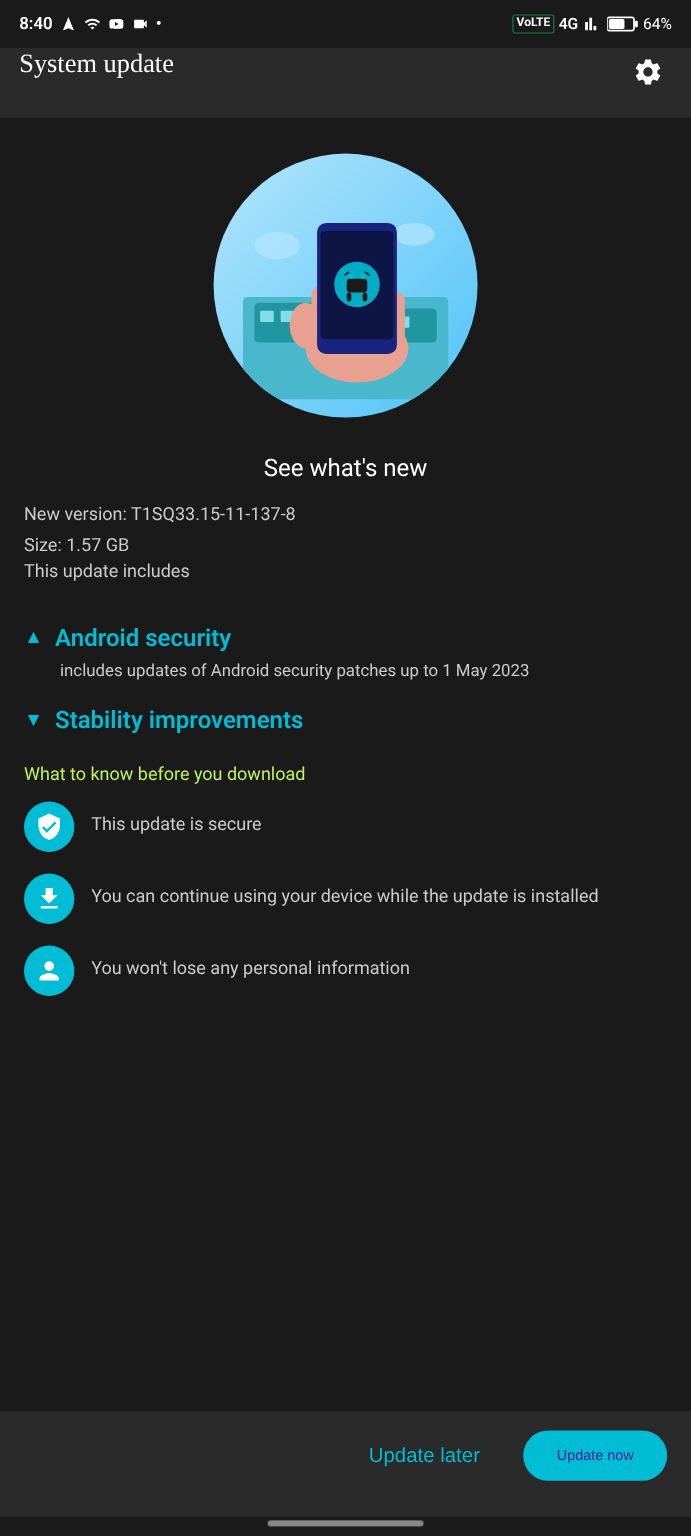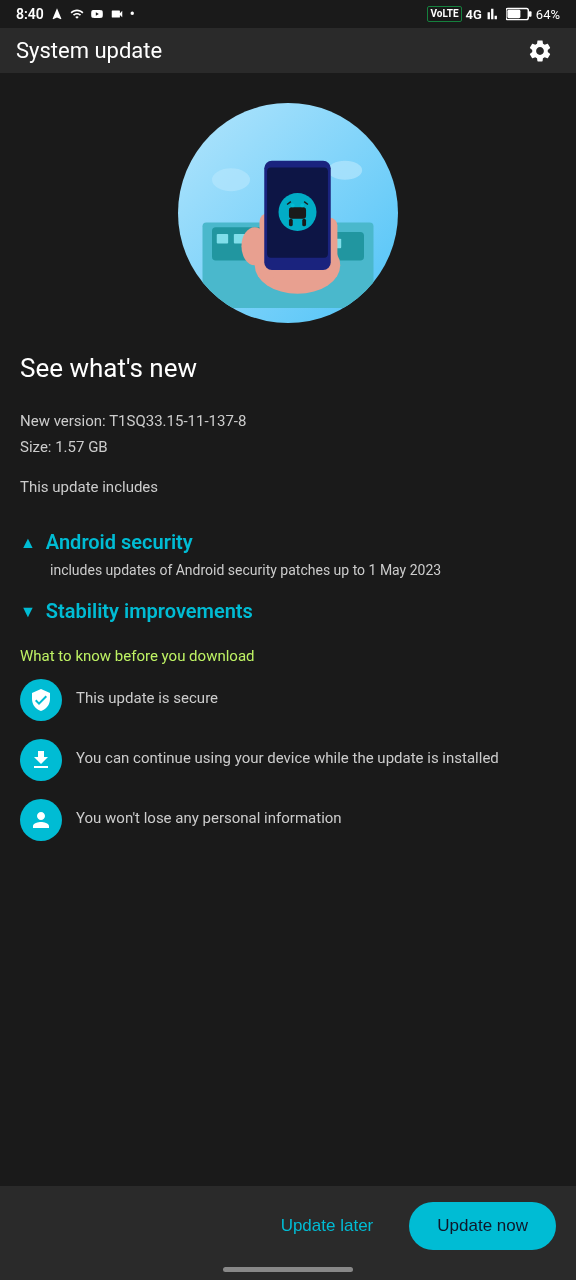--- a/index.html
+++ b/index.html
@@ -14,21 +14,21 @@
       overflow-x: hidden;
     }
 
     
     .status-bar {
       display: flex;
       justify-content: space-between;
       align-items: center;
       padding: 6px 16px 6px 16px;
       background-color: #1a1a1a;
-      height: 28px;
+      height: 40px;
     }
     .status-left {
       display: flex;
       align-items: center;
       gap: 6px;
       font-size: 14px;
       font-weight: 600;
       color: #ffffff;
     }
     .status-right {
@@ -43,25 +43,25 @@
       font-weight: bold;
       border: 1px solid #15803d;
       padding: 0 2px;
       border-radius: 2px;
       line-height: 1.4;
     }
 
     
     .app-bar {
       display: flex;
-      align-items: center;
       justify-content: space-between;
       padding: 0 16px;
-      height: 45px;
+      height: 58px;
       background-color: #2a2a2a;
+      font-family: Liberation Serif, serif;
     }
     .app-bar-title {
       font-size: 22px;
       font-weight: 400;
       color: #ffffff;
     }
     .settings-icon-btn {
       width: 40px;
       height: 40px;
       display: flex;
@@ -94,32 +94,32 @@
       background: linear-gradient(135deg, #b3e5fc 0%, #81d4fa 50%, #4fc3f7 100%);
       display: flex;
       align-items: center;
       justify-content: center;
       position: relative;
       overflow: hidden;
     }
 
     
     .section-title {
-      font-size: 26px;
+      font-size: 20px;
       font-weight: 400;
       color: #ffffff;
-      margin-bottom: 26px;
+      margin-bottom: 14px;
+      text-align: center;
     }
 
     
     .version-info {
       font-size: 15px;
       color: #cccccc;
       line-height: 1.7;
-      margin-bottom: 18px;
     }
 
     
     .update-includes-label {
       font-size: 15px;
       color: #cccccc;
       margin-bottom: 28px;
     }
 
     
@@ -180,42 +180,42 @@
     .info-text {
       font-size: 15px;
       color: #cccccc;
       line-height: 1.5;
       padding-top: 8px;
     }
 
     
     .bottom-bar {
       position: fixed;
-      bottom: 0;
+      bottom: 16px;
       width: 576px;
       background-color: #2a2a2a;
       padding: 16px 20px 30px 20px;
       display: flex;
       justify-content: flex-end;
       align-items: center;
       gap: 20px;
     }
     .btn-later {
       background: transparent;
       border: none;
       color: #00bcd4;
       font-size: 17px;
       cursor: pointer;
       padding: 10px 16px;
     }
     .btn-update-now {
       background-color: #00bcd4;
       border: none;
-      color: #0f172a;
-      font-size: 17px;
+      color: #4c1d95;
+      font-size: 12px;
       font-weight: 500;
       cursor: pointer;
       padding: 14px 28px;
       border-radius: 30px;
       text-align: center;
     }
 
     
     .nav-indicator {
       position: fixed;

